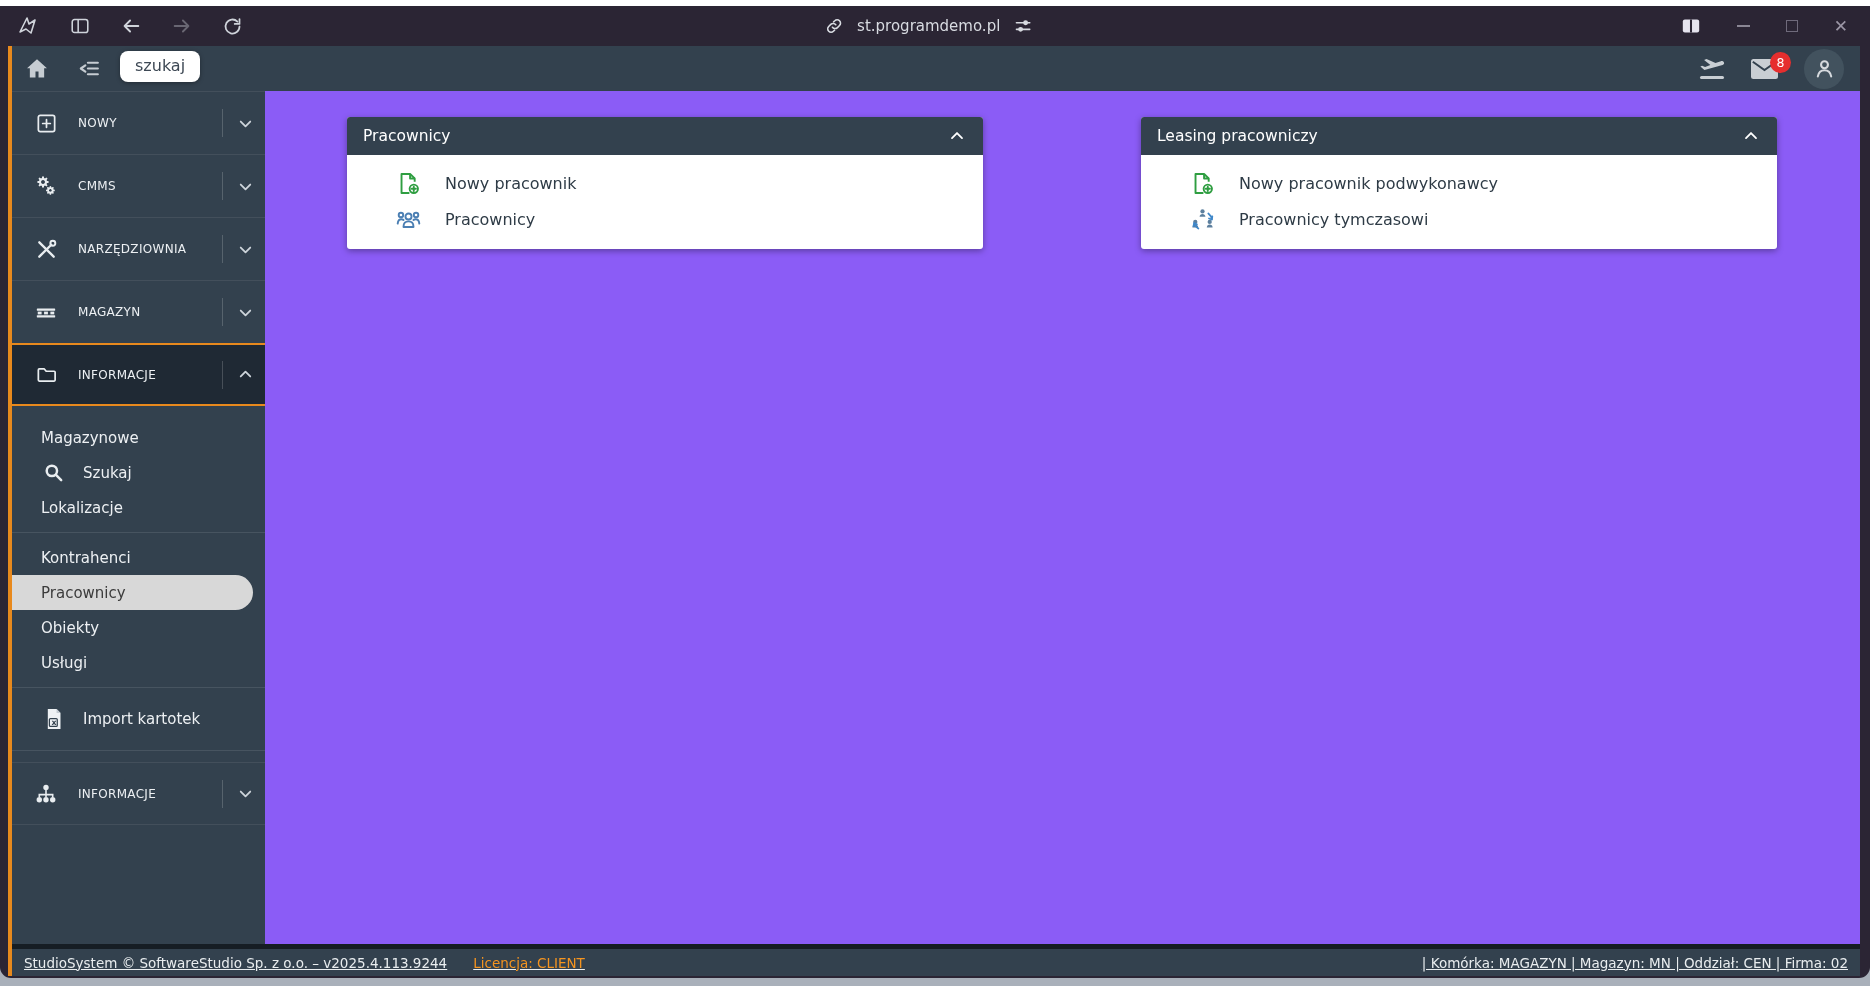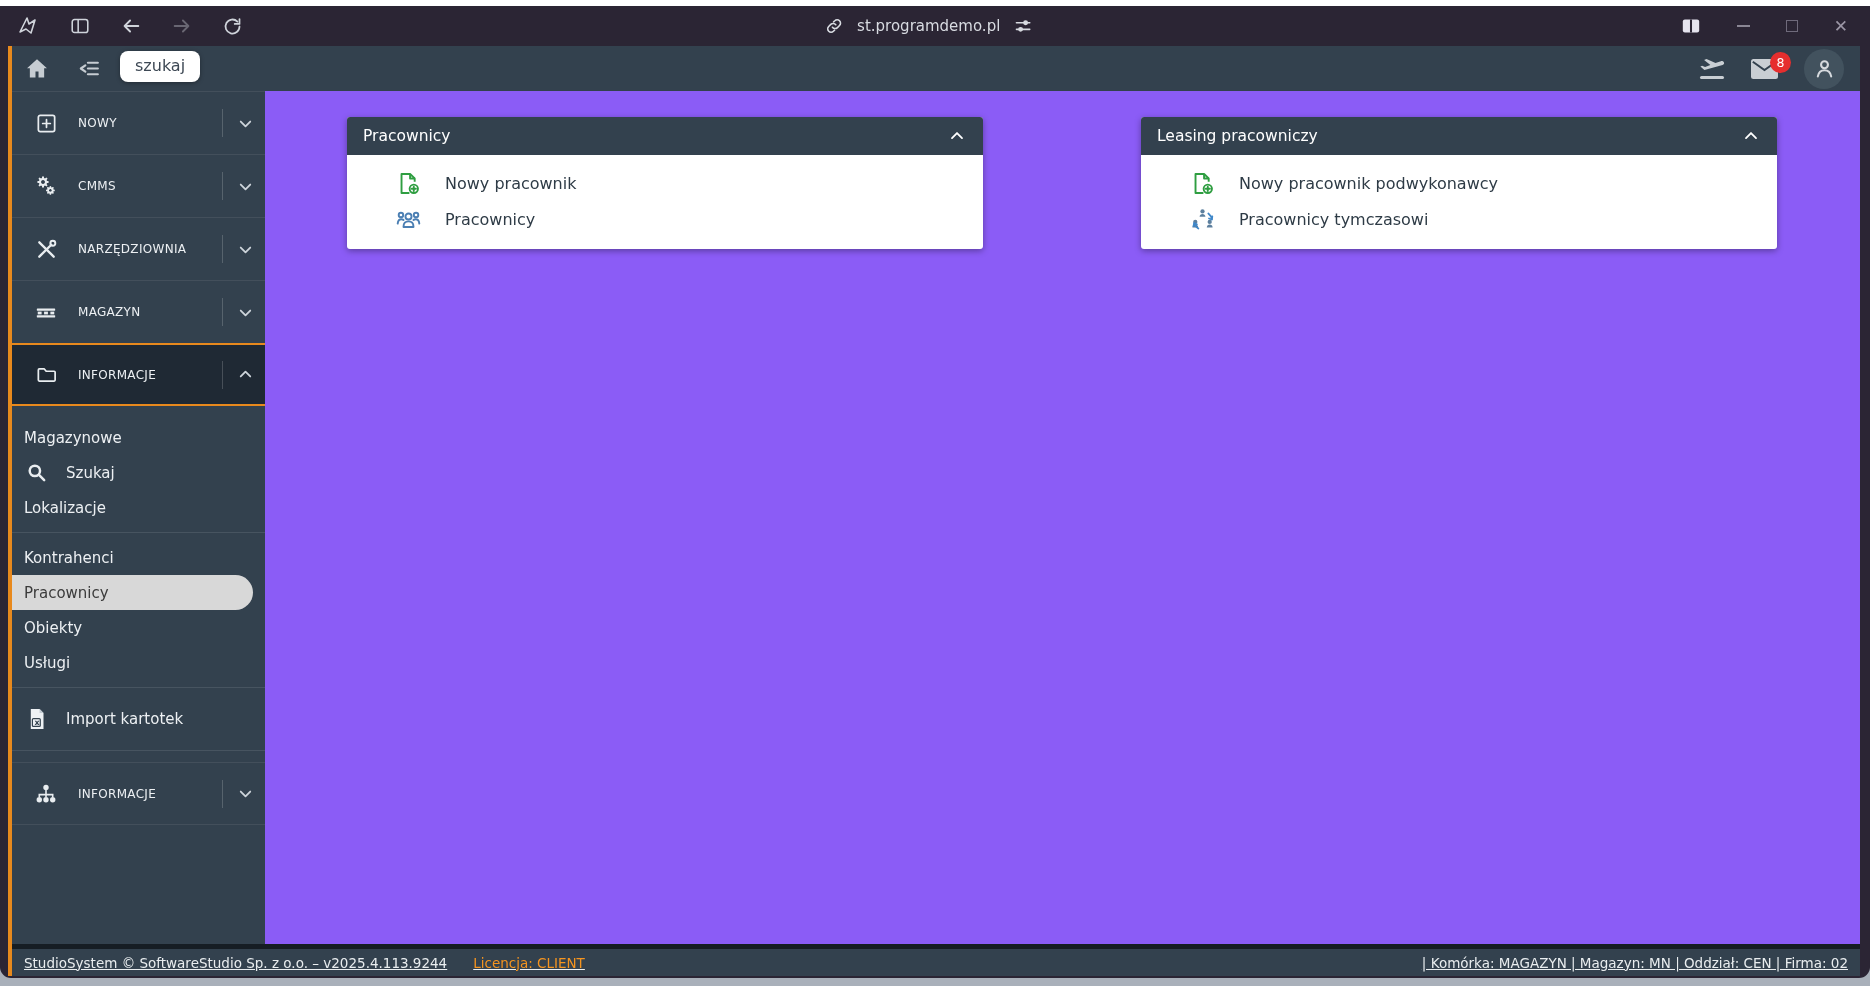--- a/index.html
+++ b/index.html
@@ -92,21 +92,21 @@
     margin-left:auto; color:#cdd4da;
     border-left:1px solid rgba(255,255,255,.18);
     padding-left:13px; height:28px; display:flex; align-items:center;
   }
   .cat.kartoteki{
     background:#1f2934;
     border-top:2px solid #e8891d;
     border-bottom:2px solid #e8891d;
   }
   .kart-panel{ padding:14px 0 4px; }
-  .sub{ height:35px; display:flex; align-items:center; padding-left:12px; }
+  .sub{ height:35px; display:flex; align-items:center; padding-left:29px; }
   .sub .sicon{ width:24px; display:flex; justify-content:center; margin-right:18px; }
   .sub.selected{
     background:#d8d8d8; color:#3b3b3b;
     border-radius:0 18px 18px 0;
     margin-right:12px;
   }
   .sdiv{ border-top:1px solid rgba(255,255,255,.10); margin:7px 0; }
   .sub.tall{ height:48px; }
   .sub.med{ height:44px; }
   

